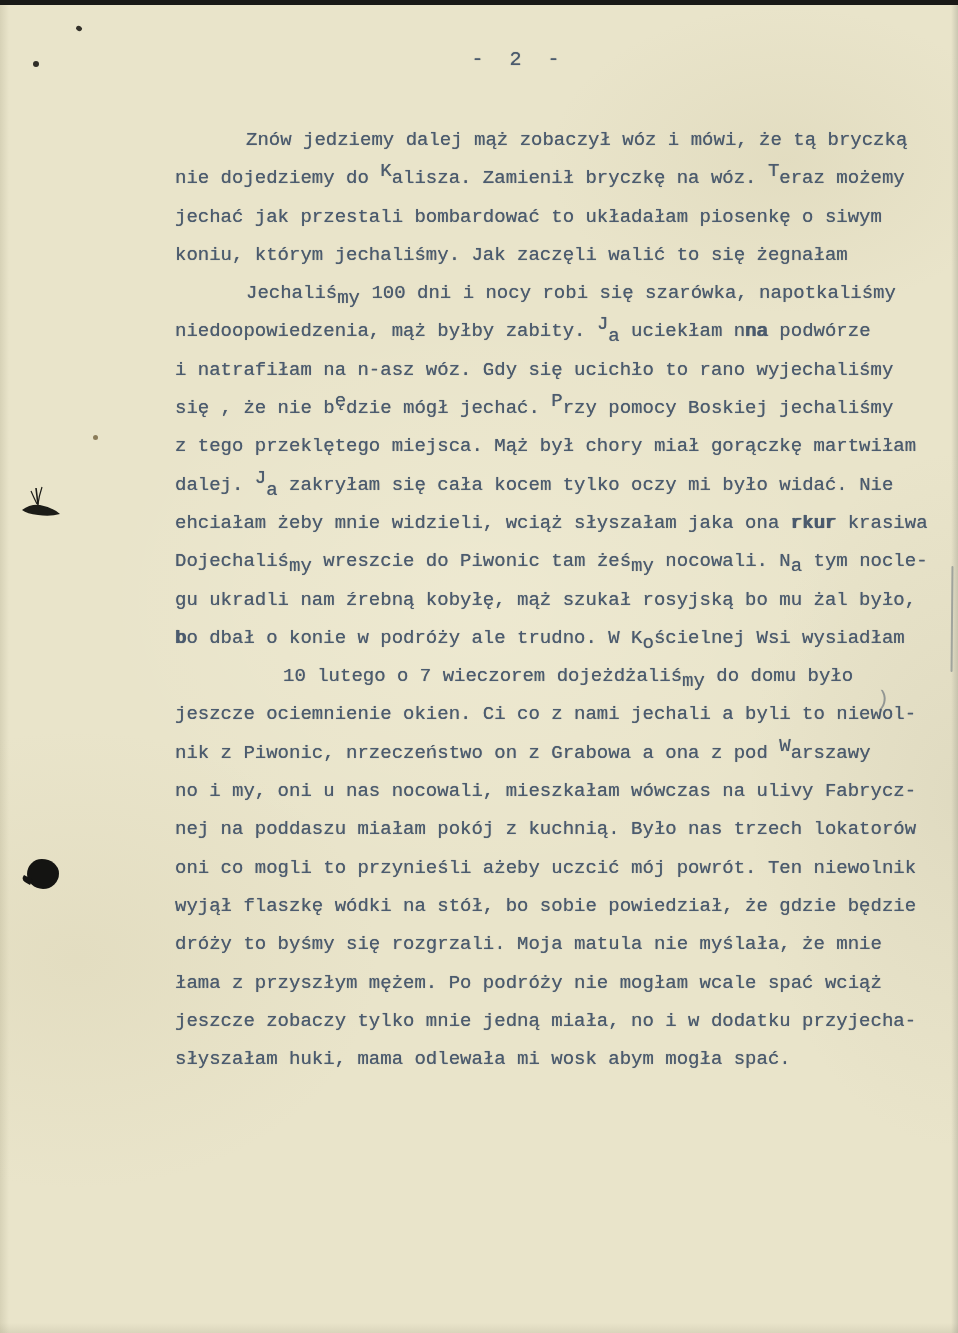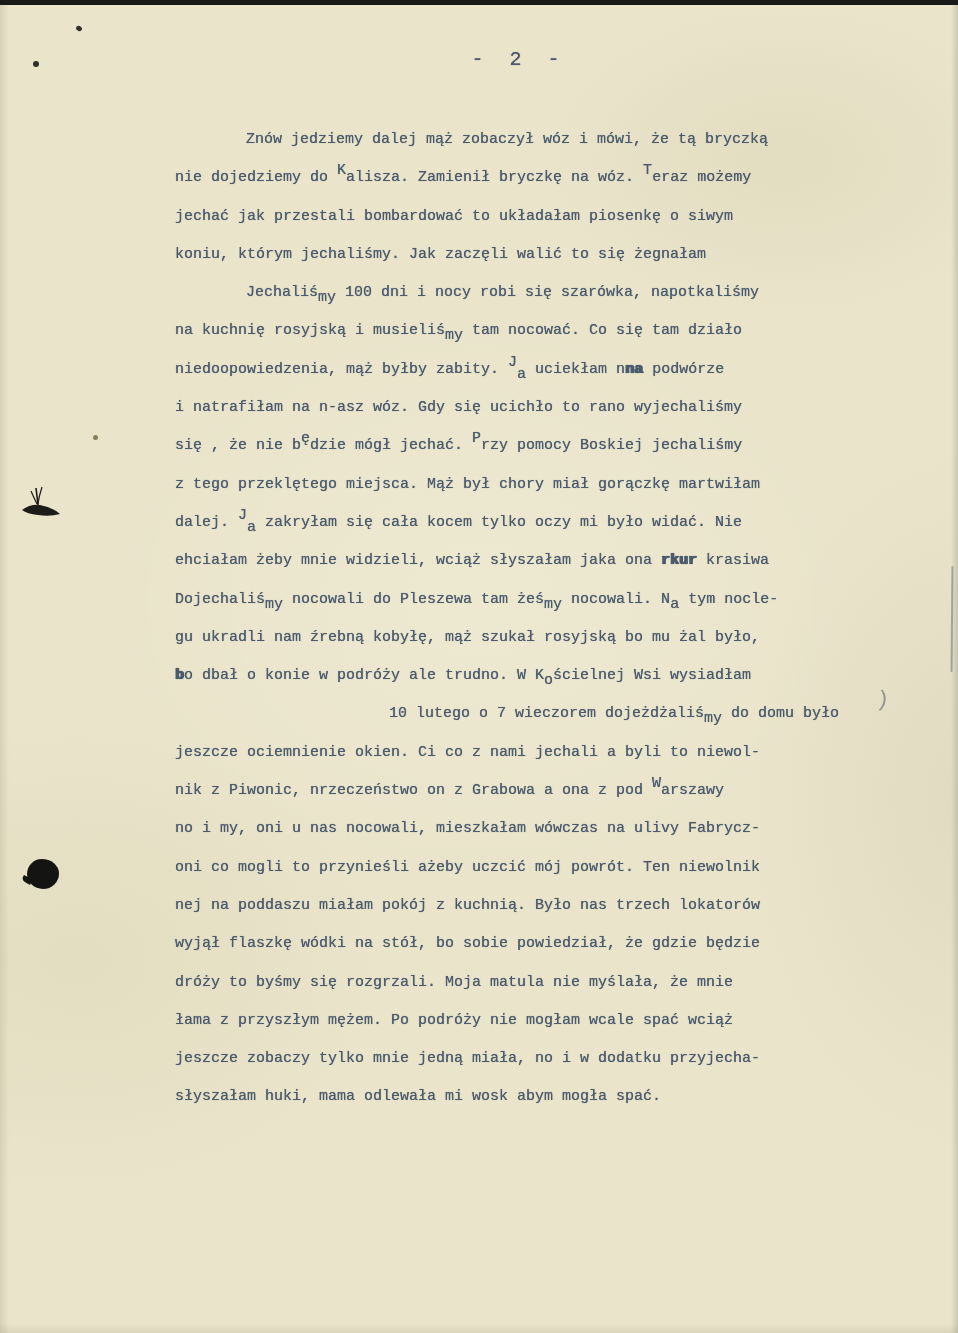--- a/index.html
+++ b/index.html
@@ -22,29 +22,29 @@
       linear-gradient(to top, rgba(150,145,120,0.18) 0px, rgba(150,145,120,0.0) 10px);
   }
   .film-band{position:absolute;left:0;top:0;width:958px;height:5px;background:#191917;}
   .pagenum{
     position:absolute;top:48px;left:519px;transform:translateX(-50%);
     font-size:20px;letter-spacing:7px;color:var(--ink,#4b5b6e);
     text-shadow:0 0 0.8px rgba(50,65,85,.8);white-space:pre;
   }
   .textblock{
     position:absolute;left:175px;top:121px;width:770px;
-    font-size:15px;color:var(--ink,#4b5b6e);
+    font-size:19px;color:var(--ink,#4b5b6e);
     text-shadow:0 0 0.7px rgba(52,67,88,.75);
   }
   .line{height:38.3px;line-height:38.3px;white-space:pre;}
   .line.ind1{padding-left:71px;}
-  .line.ind2{padding-left:108px;text-align:center;}
+  .line.ind2{padding-left:108px;}
   .sup{position:relative;top:-7px;}
   .sub{position:relative;top:5px;margin-top:22px;}
-  .ots{font-weight:bold;text-shadow:1px 0 currentColor,-0.6px 0 currentColor,0 0 1px rgba(40,52,70,.9);}
+  .ots{font-weight:normal;text-shadow:1px 0 currentColor,-0.6px 0 currentColor,0 0 1px rgba(40,52,70,.9);}
   .punch-hole{
     position:absolute;left:27px;top:859px;width:32px;height:30px;
     background:#141412;border-radius:46% 54% 50% 50%/50% 48% 52% 50%;
   }
   .punch-hole:before{
     content:"";position:absolute;left:-5px;top:18px;width:10px;height:6px;
     background:#141412;transform:rotate(28deg);border-radius:0 0 0 60%;
   }
   .speck{position:absolute;border-radius:50%;}
   .speck.s1{left:76px;top:26px;width:6px;height:5px;background:#33312a;transform:rotate(40deg);border-radius:60% 40% 55% 45%;}
@@ -71,38 +71,37 @@
 
   <div class="textblock">
       <div>
         <div class="line ind1"><span>Znów jedziemy dalej mąż zobaczył wóz i mówi, że tą bryczką</span></div>
         <div class="line"><span>nie dojedziemy do </span><span class="sup">K</span><span>alisza. Zamienił bryczkę na wóz. </span><span class="sup">T</span><span>eraz możemy</span></div>
         <div class="line"><span>jechać jak przestali bombardować to układałam piosenkę o siwym</span></div>
         <div class="line"><span>koniu, którym jechaliśmy. Jak zaczęli walić to się żegnałam</span></div>
       </div>
       <div>
         <div class="line ind1"><span>Jechaliś</span><span class="sub">my</span><span> 100 dni i nocy robi się szarówka, napotkaliśmy</span></div>
-        <div class="line"><span>na kuchnię rosyjską i musieliś</span><span class="sub">my</span><span> tam nocować. Co się tam działo</span></div>
         <div class="line"><span>niedoopowiedzenia, mąż byłby zabity. </span><span class="sup">J</span><span class="sub">a</span><span> uciekłam n</span><span class="ots">na</span><span> podwórze</span></div>
         <div class="line"><span>i natrafiłam na n-asz wóz. Gdy się ucichło to rano wyjechaliśmy</span></div>
         <div class="line"><span>się , że nie b</span><span class="sup">ę</span><span>dzie mógł jechać. </span><span class="sup">P</span><span>rzy pomocy Boskiej jechaliśmy</span></div>
         <div class="line"><span>z tego przeklętego miejsca. Mąż był chory miał gorączkę martwiłam</span></div>
         <div class="line"><span>dalej. </span><span class="sup">J</span><span class="sub">a</span><span> zakryłam się cała kocem tylko oczy mi było widać. Nie</span></div>
         <div class="line"><span>ehciałam żeby mnie widzieli, wciąż słyszałam jaka ona </span><span class="ots">rkur</span><span> krasiwa</span></div>
-        <div class="line"><span>Dojechaliś</span><span class="sub">my</span><span> nocowali do Pleszewa tam żeś</span><span class="sub">my</span><span> nocowali. N</span><span class="sub">a</span><span> tym nocle-</span></div>
+        <div class="line"><span>Dojechaliś</span><span class="sub">my</span><span> wreszcie do Piwonic tam żeś</span><span class="sub">my</span><span> nocowali. N</span><span class="sub">a</span><span> tym nocle-</span></div>
         <div class="line"><span>gu ukradli nam źrebną kobyłę, mąż szukał rosyjską bo mu żal było,</span></div>
         <div class="line"><span class="ots">b</span><span>o dbał o konie w podróży ale trudno. W K</span><span class="sub">o</span><span>ścielnej Wsi wysiadłam</span></div>
       </div>
       <div>
         <div class="line ind2"><span>10 lutego o 7 wieczorem dojeżdżaliś</span><span class="sub">my</span><span> do domu było</span></div>
         <div class="line"><span>jeszcze ociemnienie okien. Ci co z nami jechali a byli to niewol-</span></div>
         <div class="line"><span>nik z Piwonic, nrzeczeństwo on z Grabowa a ona z pod </span><span class="sup">W</span><span>arszawy</span></div>
         <div class="line"><span>no i my, oni u nas nocowali, mieszkałam wówczas na ulivy Fabrycz-</span></div>
+        <div class="line"><span>nej na poddaszu miałam pokój z kuchnią. Było nas trzech lokatorów</span></div>
         <div class="line"><span>oni co mogli to przynieśli ażeby uczcić mój powrót. Ten niewolnik</span></div>
-        <div class="line"><span>nej na poddaszu miałam pokój z kuchnią. Było nas trzech lokatorów</span></div>
         <div class="line"><span>wyjął flaszkę wódki na stół, bo sobie powiedział, że gdzie będzie</span></div>
         <div class="line"><span>dróży to byśmy się rozgrzali. Moja matula nie myślała, że mnie</span></div>
         <div class="line"><span>łama z przyszłym mężem. Po podróży nie mogłam wcale spać wciąż</span></div>
         <div class="line"><span>jeszcze zobaczy tylko mnie jedną miała, no i w dodatku przyjecha-</span></div>
         <div class="line"><span>słyszałam huki, mama odlewała mi wosk abym mogła spać.</span></div>
       </div>
     </div>
 
   <svg class="ink-blot" viewBox="0 0 48 48">
     <path d="M4 32 Q12 26 22 27 Q34 29 42 36 Q32 39 20 37 Q9 36 4 32 Z" fill="#1c1c18"></path>

